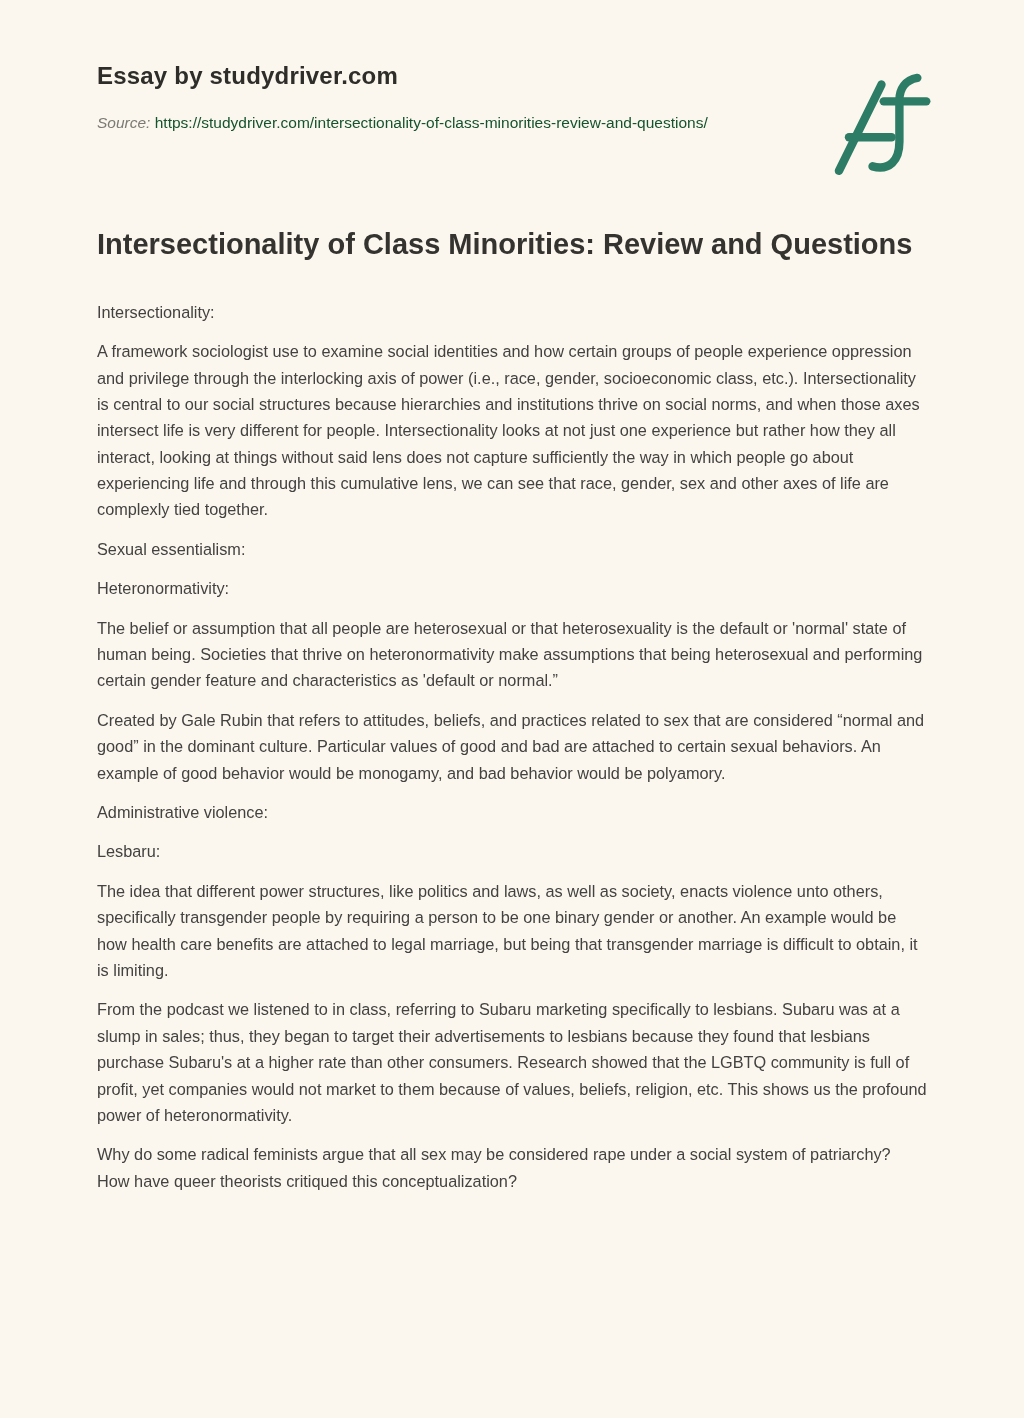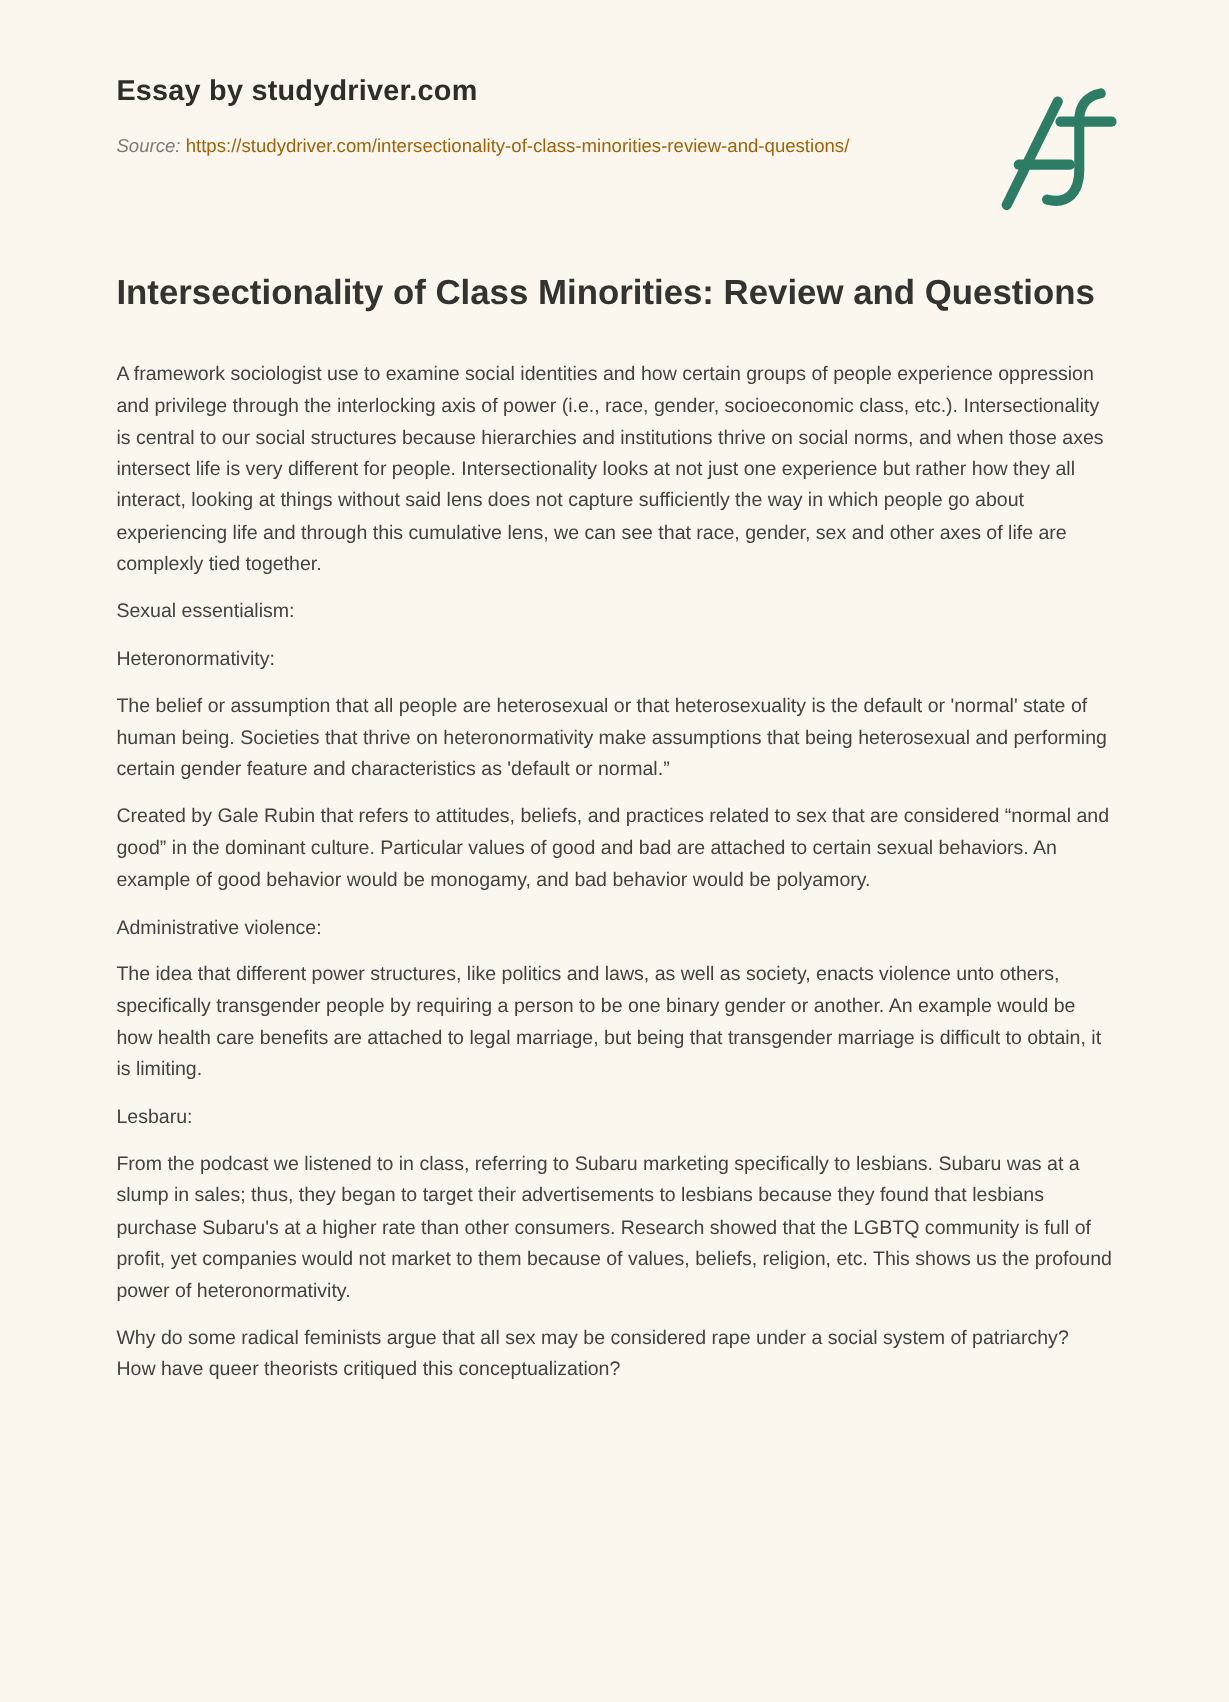--- a/index.html
+++ b/index.html
@@ -24,21 +24,21 @@
     letter-spacing:0.2px;
   }
   .source {
     margin-top:20px;
     font-size:15.5px;
     line-height:1.62;
     max-width:620px;
   }
   .source-label { color:#7b7a74;font-style:italic; }
   .source-url {
-    color:#a16207;
+    color:#14532d;
     text-decoration:none;
     word-break:break-all;
     cursor:pointer;
   }
   .logo {
     position:absolute;
     top:8px;
     right:-6px;
     width:112px;
     height:112px;
@@ -78,25 +78,26 @@
           <path d="M86,7 C75,9 70,17 70,27 L70,64 C70,81 61,90 46,86"></path>
           <path d="M56,28 L94,28"></path>
         </g>
       </svg>
     </div>
   </header>
 
   <h1 class="essay-title">Intersectionality of Class Minorities: Review and Questions</h1>
 
   <div class="content">
+    <p>Intersectionality:</p>
     <p>A framework sociologist use to examine social identities and how certain groups of people experience oppression and privilege through the interlocking axis of power (i.e., race, gender, socioeconomic class, etc.). Intersectionality is central to our social structures because hierarchies and institutions thrive on social norms, and when those axes intersect life is very different for people. Intersectionality looks at not just one experience but rather how they all interact, looking at things without said lens does not capture sufficiently the way in which people go about experiencing life and through this cumulative lens, we can see that race, gender, sex and other axes of life are complexly tied together.</p>
     <p>Sexual essentialism:</p>
     <p>Heteronormativity:</p>
     <p>The belief or assumption that all people are heterosexual or that heterosexuality is the default or 'normal' state of human being. Societies that thrive on heteronormativity make assumptions that being heterosexual and performing certain gender feature and characteristics as 'default or normal.”</p>
     <p>Created by Gale Rubin that refers to attitudes, beliefs, and practices related to sex that are considered “normal and good” in the dominant culture. Particular values of good and bad are attached to certain sexual behaviors. An example of good behavior would be monogamy, and bad behavior would be polyamory.</p>
     <p>Administrative violence:</p>
+    <p>Lesbaru:</p>
     <p>The idea that different power structures, like politics and laws, as well as society, enacts violence unto others, specifically transgender people by requiring a person to be one binary gender or another. An example would be how health care benefits are attached to legal marriage, but being that transgender marriage is difficult to obtain, it is limiting.</p>
-    <p>Lesbaru:</p>
     <p>From the podcast we listened to in class, referring to Subaru marketing specifically to lesbians. Subaru was at a slump in sales; thus, they began to target their advertisements to lesbians because they found that lesbians purchase Subaru's at a higher rate than other consumers. Research showed that the LGBTQ community is full of profit, yet companies would not market to them because of values, beliefs, religion, etc. This shows us the profound power of heteronormativity.</p>
     <p>Why do some radical feminists argue that all sex may be considered rape under a social system of patriarchy? How have queer theorists critiqued this conceptualization?</p>
   </div>
 
 </div>
 
 </body></html>

